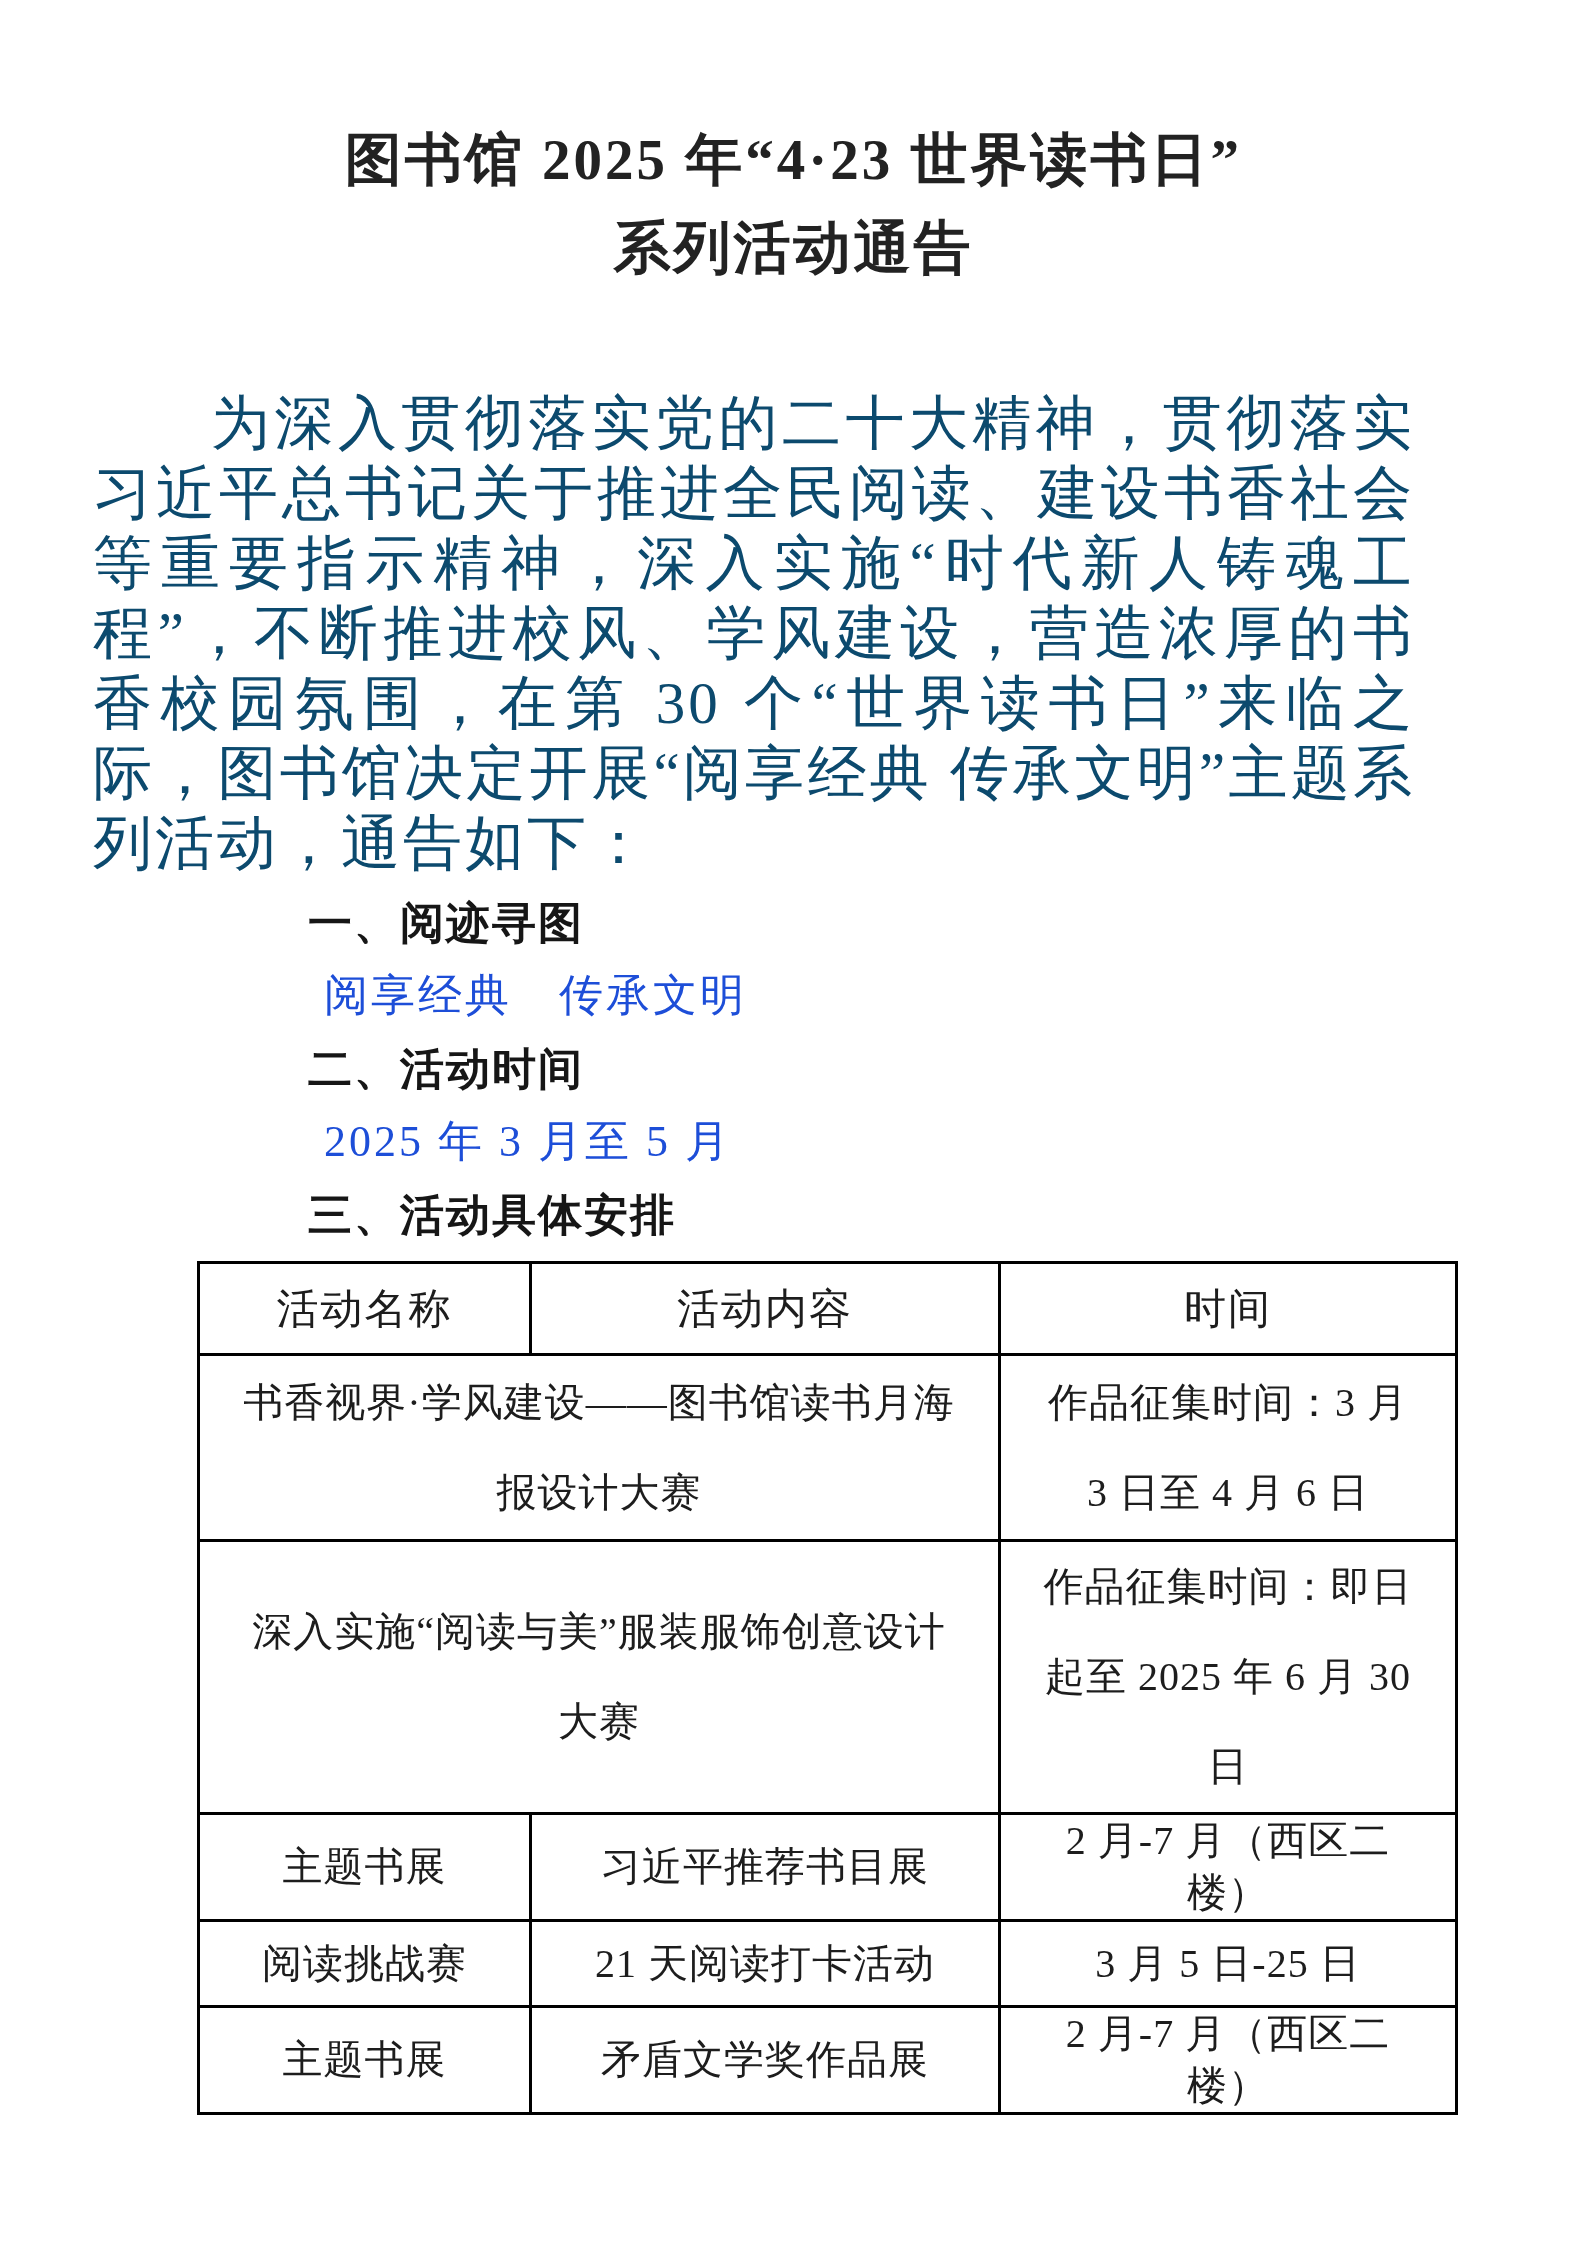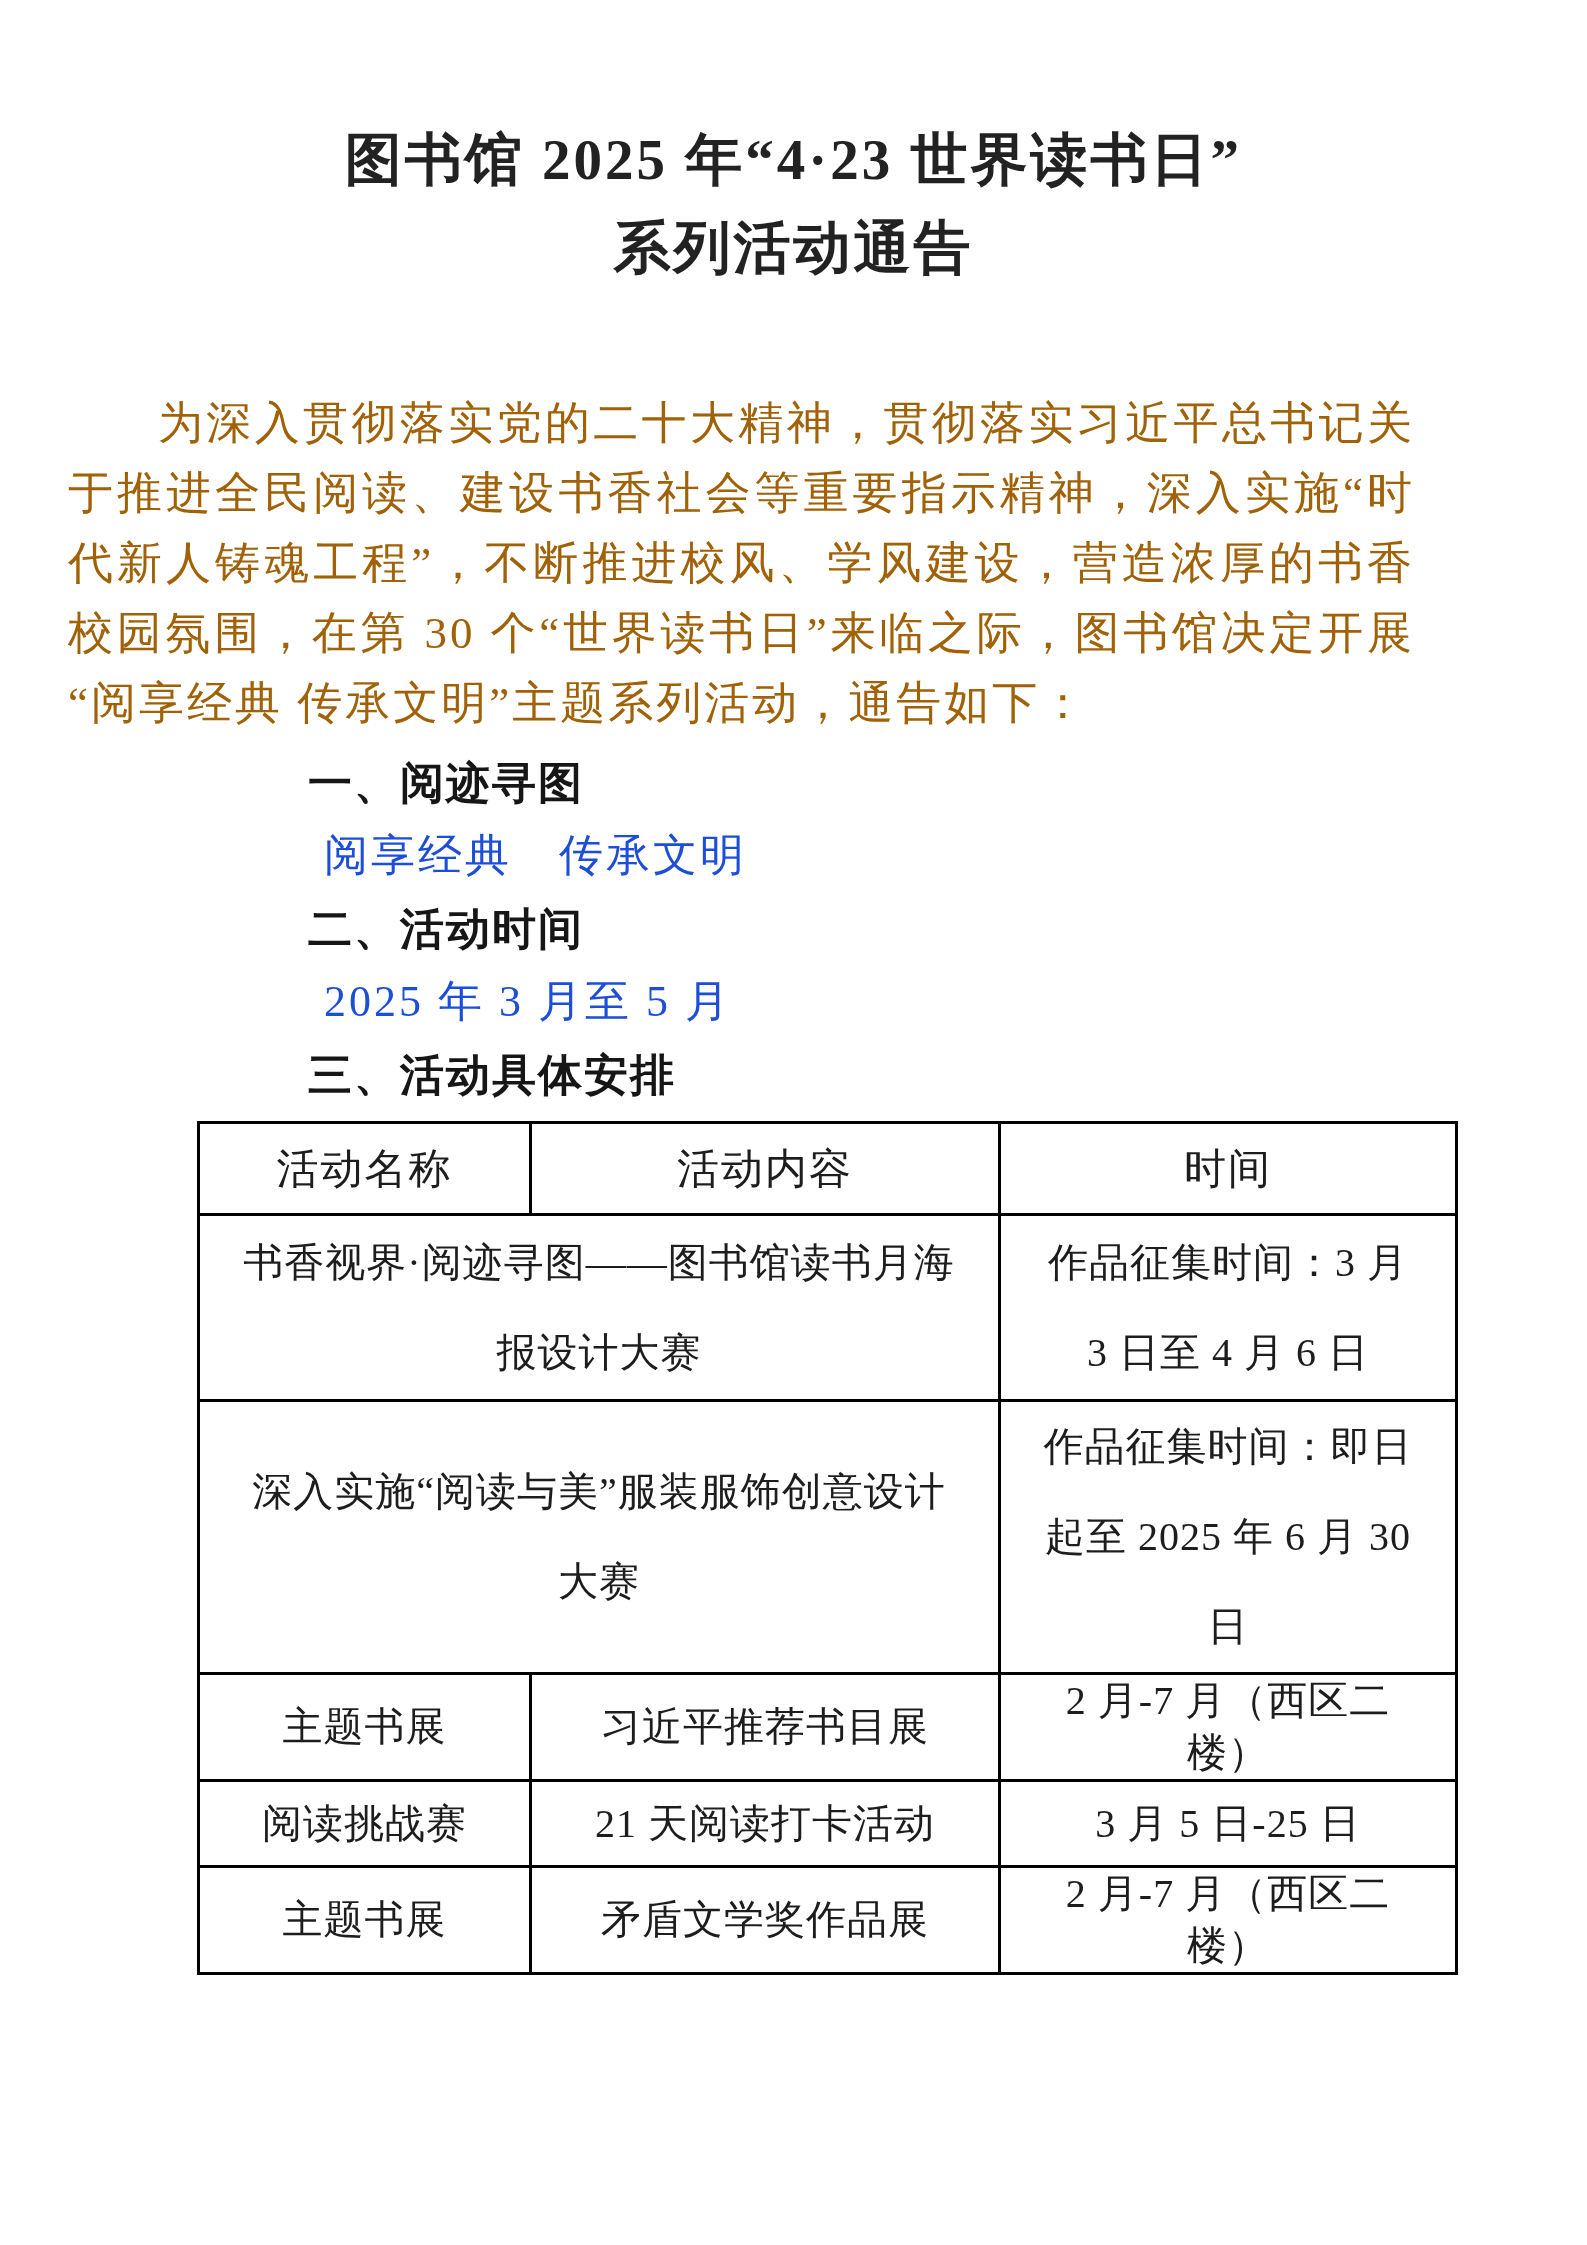--- a/index.html
+++ b/index.html
@@ -17,27 +17,27 @@
     padding-top:116px;
     text-align:center;
     font-size:57px;
     font-weight:700;
     letter-spacing:3px;
     line-height:88px;
     color:#222222;
   }
   .title .title-line{display:block;}
   .intro{
-    margin:96px 172px 0 68px;
-    font-size:45px;
+    margin:96px 172px 0 93px;
+    font-size:59px;
     line-height:70px;
     letter-spacing:3px;
     text-align:justify;
     text-indent:2em;
-    color:#a16207;
+    color:#0c4a6e;
   }
   .outline{margin:8px 172px 0 170px;}
   .outline-heading{
     margin:0 0 0 138px;
     font-family:"Liberation Sans","DejaVu Sans",sans-serif;
     font-weight:700;
     font-size:44px;
     line-height:73px;
     letter-spacing:2px;
     color:#161616;
@@ -103,21 +103,21 @@
       <col style="width:469px">
       <col style="width:457px">
     </colgroup>
     <tbody>
       <tr>
         <th>活动名称</th>
         <th>活动内容</th>
         <th>时间</th>
       </tr>
       <tr class="row-tall">
-        <td colspan="2">书香视界·阅迹寻图——图书馆读书月海报设计大赛</td>
+        <td colspan="2">书香视界·学风建设——图书馆读书月海报设计大赛</td>
         <td>作品征集时间：3 月 3 日至 4 月 6 日</td>
       </tr>
       <tr class="row-tall">
         <td colspan="2">深入实施“阅读与美”服装服饰创意设计大赛</td>
         <td>作品征集时间：即日起至 2025 年 6 月 30 日</td>
       </tr>
       <tr class="row-short">
         <td>主题书展</td>
         <td>习近平推荐书目展</td>
         <td>2 月-7 月（西区二楼）</td>

